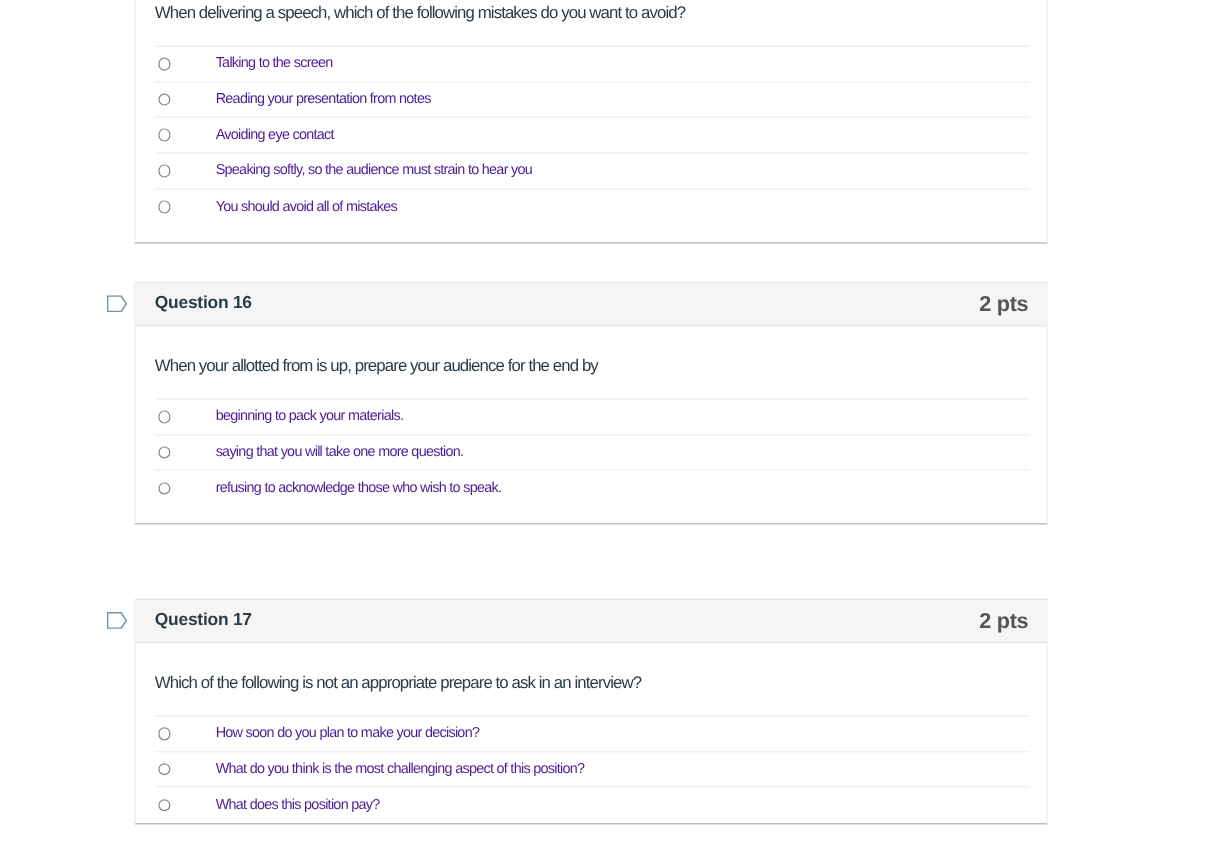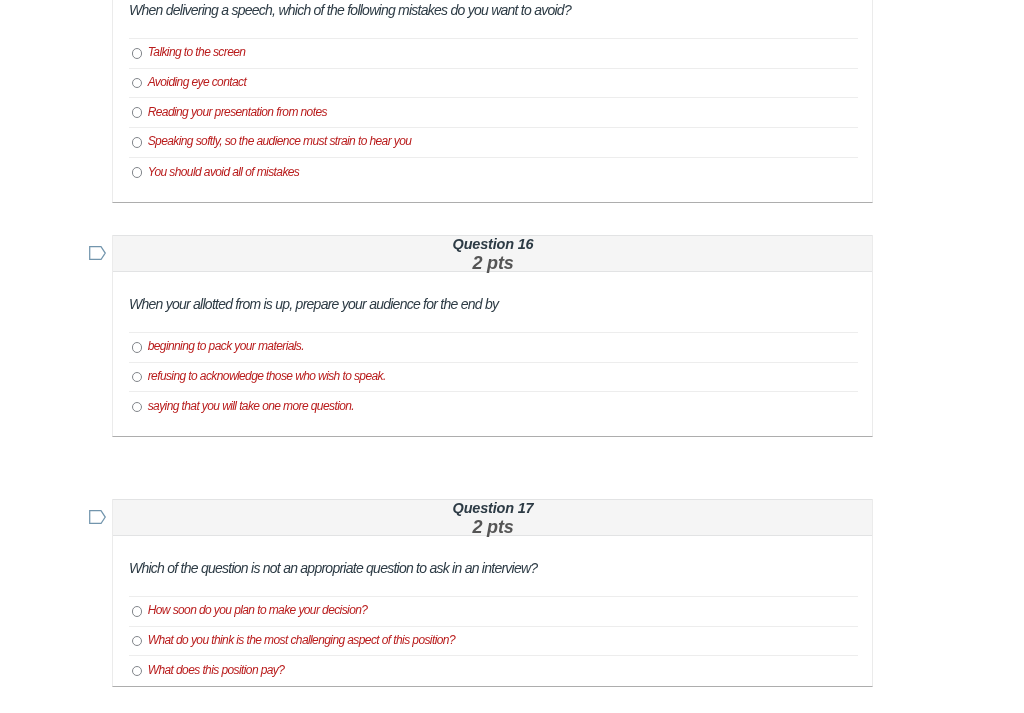--- a/index.html
+++ b/index.html
@@ -3,21 +3,21 @@
 <meta charset="utf-8">
 <title>Quiz</title>
 <style>
   html,body{margin:0;padding:0;}
   body{
     width:1024px;height:713px;background:#ffffff;
     font-family:"Liberation Sans",sans-serif;
     overflow:hidden;
     -webkit-font-smoothing:antialiased;
   }
-  .page{position:relative;width:1024px;height:713px;background:#fff;font-style:italic;}
+  .page{position:relative;width:1024px;height:713px;background:#fff;}
 
   
   .question{
     position:absolute;
     left:112px;
     width:761px;
     background:#fff;
     border-left:1px solid #ebebeb;
     border-right:1px solid #ebebeb;
     border-bottom:1px solid #adadad;
@@ -27,21 +27,20 @@
   .q-header{
     height:37px;
     background:#f5f5f5;
     border-top:1px solid #e2e3e4;
     border-bottom:1px solid #e2e3e4;
     display:flex;
     align-items:center;
     justify-content:space-between;
     padding:0 15px 0 16px;
     box-sizing:border-box;
-    flex-direction:column;
   }
   .q-name{
     font-size:14.5px;
     font-weight:bold;
     letter-spacing:-0.2px;
     color:#2d3b45;
     line-height:17px;
   }
   .q-points{
     font-size:18px;
@@ -75,24 +74,25 @@
     width:10.5px;height:10.5px;border-radius:50%;
     border:1px solid #82868b;
     box-sizing:border-box;
     flex:0 0 auto;
     margin-left:2.7px;
     margin-right:5.5px;
   }
   .ans-text{
     font-size:12px;
     letter-spacing:-0.6px;
-    color:#b91c1c;
+    color:#4c1d95;
     line-height:14px;
     position:relative;
     top:-1px;
+    margin-left:32px;
   }
   .q-pad-bottom{height:14px;}
 
   .flag{
     position:absolute;
     left:88.9px;
     width:17px;height:14.2px;
   }
 </style>
 </head>
@@ -103,25 +103,25 @@
   <div class="question" style="top:-22px;">
     <div class="q-body">
       <div class="q-text">When delivering a speech, which of the following mistakes do you want to avoid?</div>
       <div class="answers">
         <div class="answer">
           <span class="radio"></span>
           <span class="ans-text">Talking to the screen</span>
         </div>
         <div class="answer">
           <span class="radio"></span>
-          <span class="ans-text">Avoiding eye contact</span>
+          <span class="ans-text">Reading your presentation from notes</span>
         </div>
         <div class="answer">
           <span class="radio"></span>
-          <span class="ans-text">Reading your presentation from notes</span>
+          <span class="ans-text">Avoiding eye contact</span>
         </div>
         <div class="answer">
           <span class="radio"></span>
           <span class="ans-text">Speaking softly, so the audience must strain to hear you</span>
         </div>
         <div class="answer">
           <span class="radio"></span>
           <span class="ans-text">You should avoid all of mistakes</span>
         </div>
       </div>
@@ -139,41 +139,41 @@
     </div>
     <div class="q-body">
       <div class="q-text">When your allotted from is up, prepare your audience for the end by</div>
       <div class="answers">
         <div class="answer">
           <span class="radio"></span>
           <span class="ans-text">beginning to pack your materials.</span>
         </div>
         <div class="answer">
           <span class="radio"></span>
-          <span class="ans-text">refusing to acknowledge those who wish to speak.</span>
+          <span class="ans-text">saying that you will take one more question.</span>
         </div>
         <div class="answer">
           <span class="radio"></span>
-          <span class="ans-text">saying that you will take one more question.</span>
+          <span class="ans-text">refusing to acknowledge those who wish to speak.</span>
         </div>
       </div>
       <div class="q-pad-bottom"></div>
     </div>
   </div>
 
   <svg class="flag" style="top:509.8px;" viewBox="0 0 17 14.2">
     <path d="M0.7 0.7 H12.0 L16.25 7.1 L12.0 13.5 H0.7 Z" fill="none" stroke="#7295ad" stroke-width="1.25"></path>
   </svg>
   <div class="question" style="top:499px;">
     <div class="q-header">
       <span class="q-name">Question 17</span>
       <span class="q-points">2 pts</span>
     </div>
     <div class="q-body">
-      <div class="q-text">Which of the question is not an appropriate question to ask in an interview?</div>
+      <div class="q-text">Which of the following is not an appropriate prepare to ask in an interview?</div>
       <div class="answers">
         <div class="answer">
           <span class="radio"></span>
           <span class="ans-text">How soon do you plan to make your decision?</span>
         </div>
         <div class="answer">
           <span class="radio"></span>
           <span class="ans-text">What do you think is the most challenging aspect of this position?</span>
         </div>
         <div class="answer">

